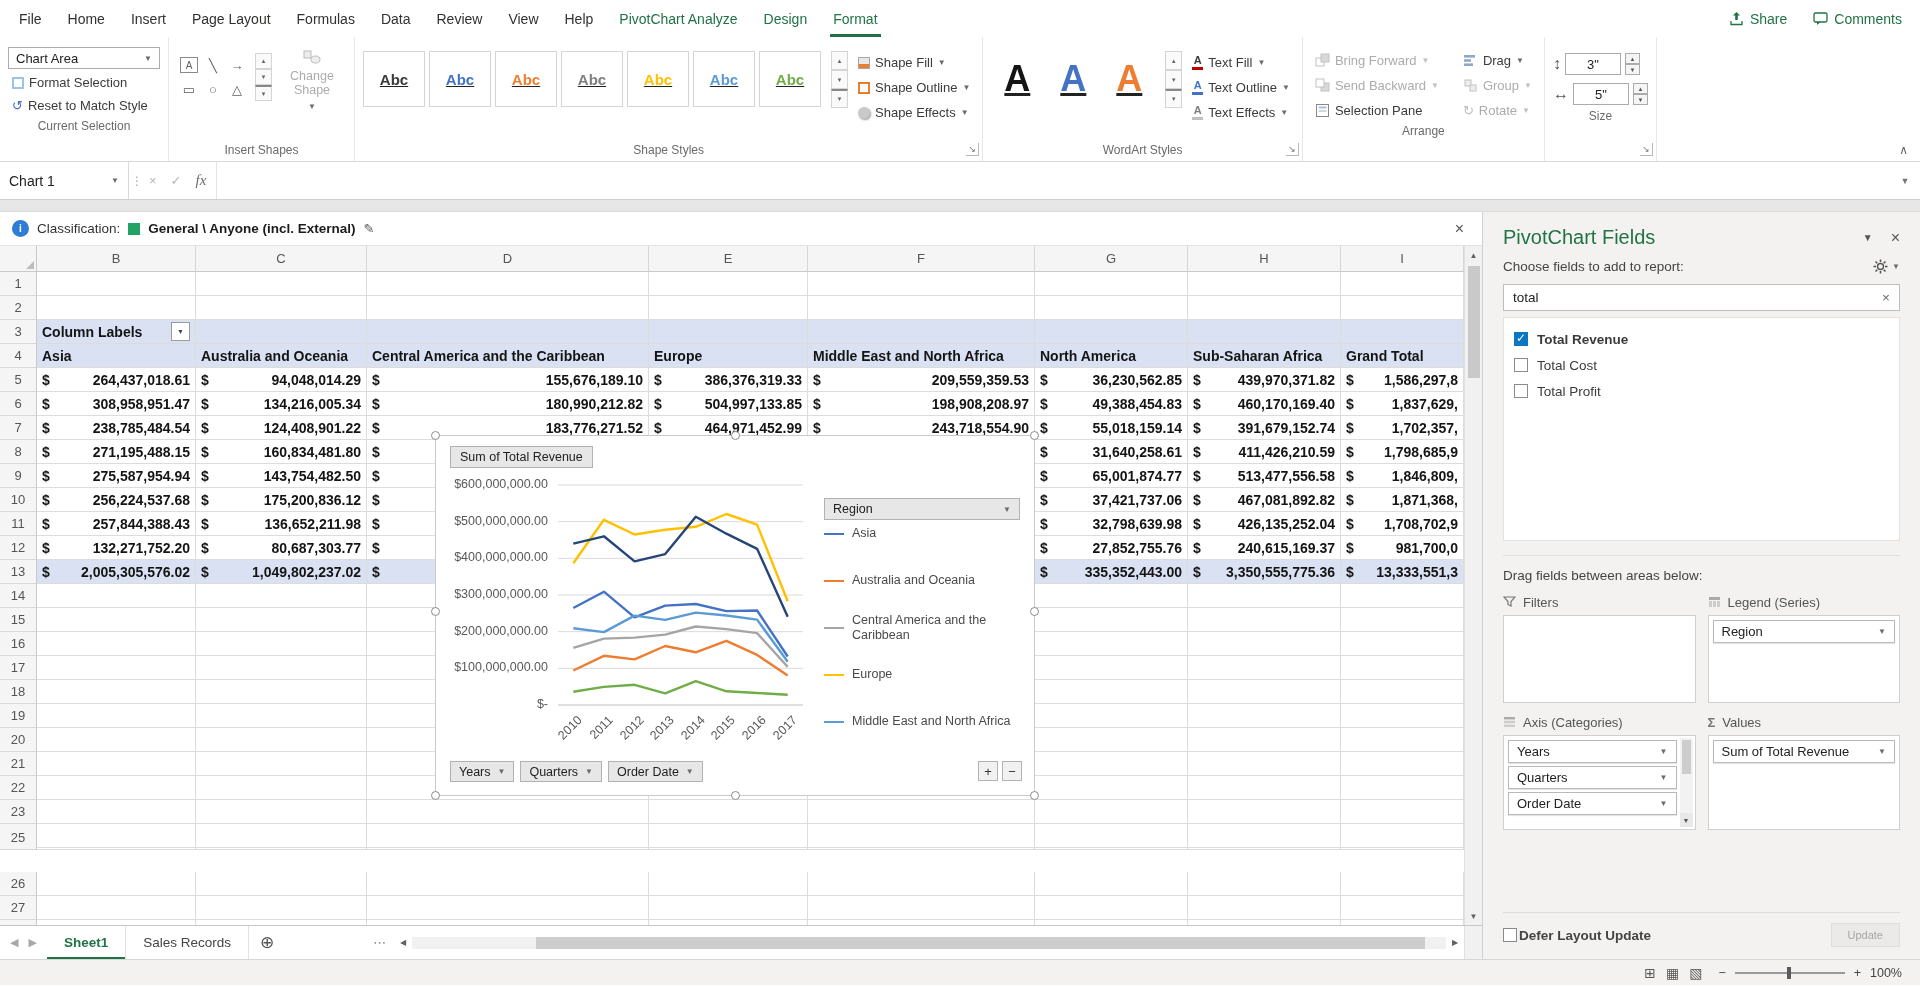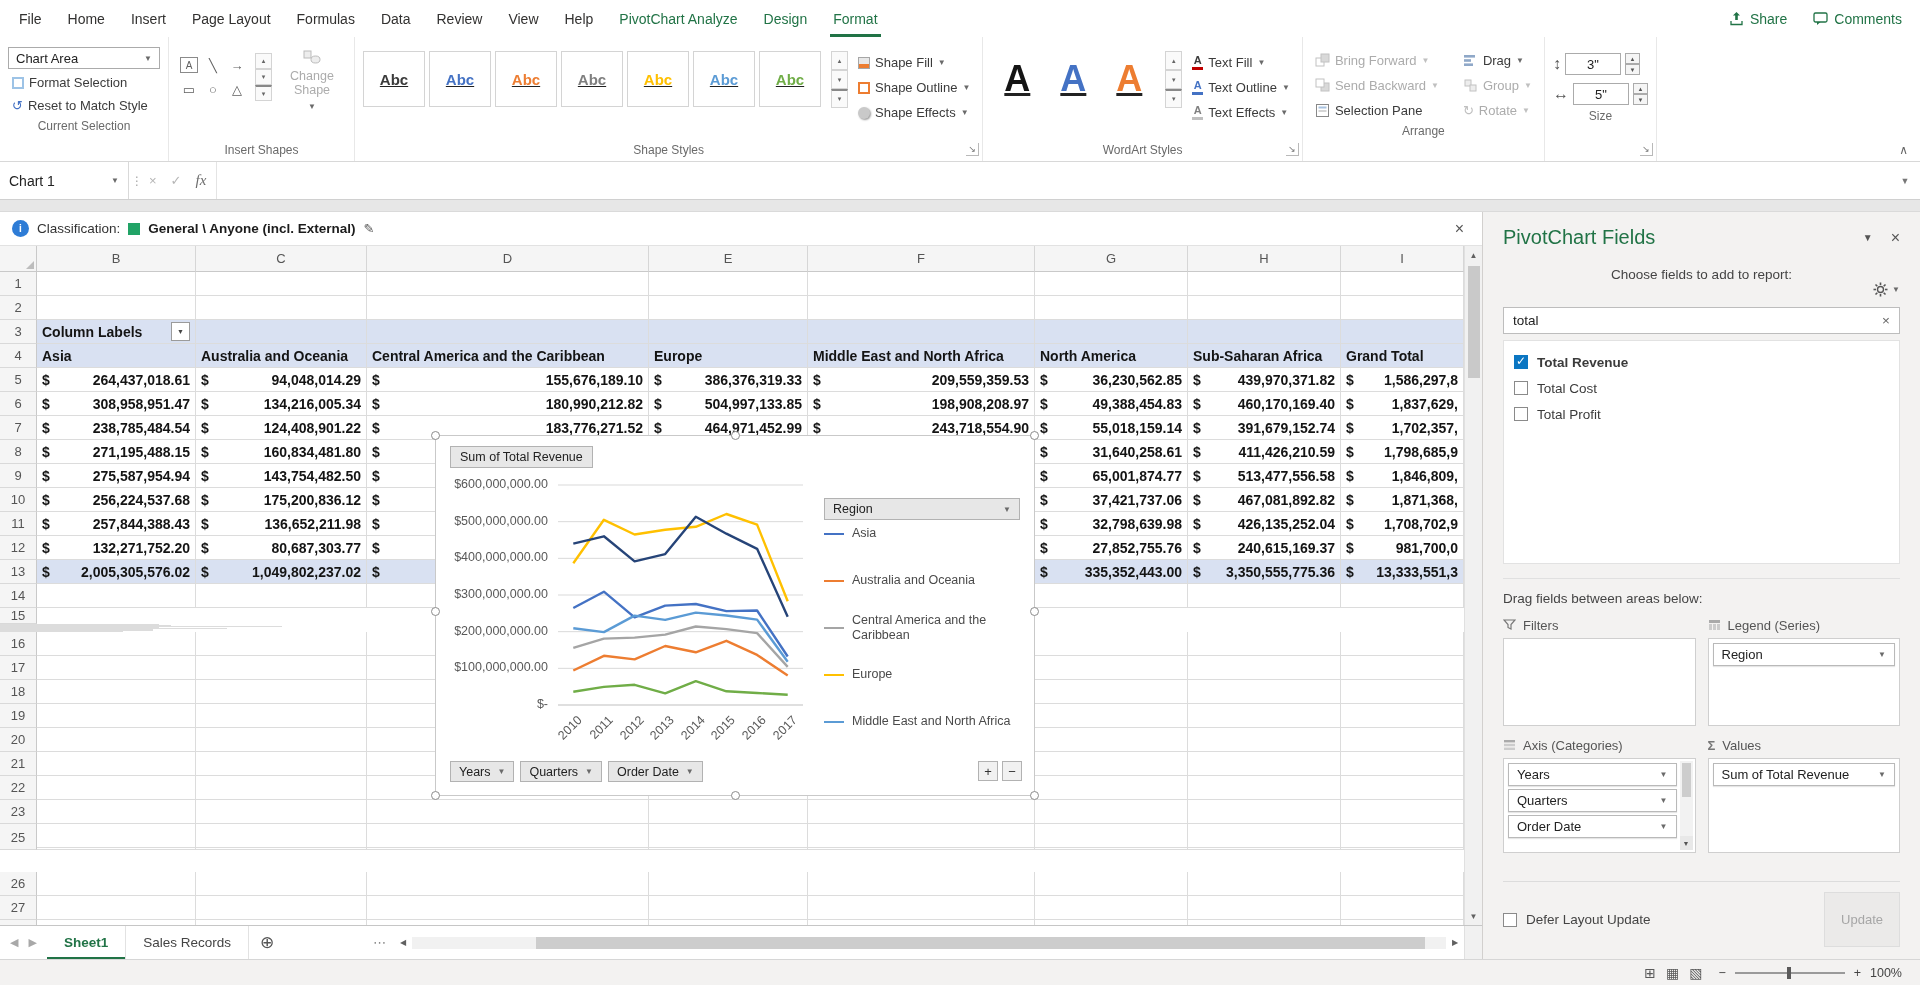--- a/index.html
+++ b/index.html
@@ -129,43 +129,43 @@
   .viewics{display:flex;gap:10px;font-size:14px;color:#5a5a5a;}
   .zoomctl{display:flex;align-items:center;gap:9px;}
   .zslider{width:110px;height:2px;background:#9a9a9a;position:relative;}
   .zthumb{position:absolute;left:52px;top:-5px;width:4px;height:12px;background:#5a5a5a;}
 
   
   .pane{width:438px;background:#F3F2F1;border-left:1px solid #D2D0CE;padding:14px 20px 12px;display:flex;flex-direction:column;font-size:13.5px;color:#3b3b3b;}
   .pane-head{display:flex;align-items:center;}
   .pane-title{font-size:20px;color:#217346;}
   .pane-icons{margin-left:auto;display:flex;gap:18px;color:#555;align-items:center;}
-  .choose-row{margin-top:18px;display:flex;align-items:center;color:#444;flex-direction:column;}
+  .choose-row{margin-top:10px;display:flex;align-items:center;color:#444;}
   .gearwrap{margin-left:auto;display:flex;align-items:center;gap:4px;color:#555;}
   .search{margin-top:10px;height:27px;background:#fff;border:1px solid #BDBDBD;display:flex;align-items:center;padding:0 9px;}
   .search input{border:none;outline:none;flex:1;font-size:13.5px;font-family:inherit;color:#222;background:transparent;}
   .fieldsbox{margin-top:6px;background:#fff;border:1px solid #E2E2E2;height:224px;padding:8px 6px;}
   .field{display:flex;align-items:center;gap:9px;height:26px;padding:0 4px;}
   .cb{width:14px;height:14px;border:1px solid #8A8A8A;background:#fff;flex:none;position:relative;}
   .cb.checked{background:#0B76C2;border-color:#0B76C2;}
   .cb.checked::after{content:"✓";position:absolute;left:1px;top:-2px;color:#fff;font-size:12px;}
   .field.fb{font-weight:700;}
   .dragwrap{margin-top:14px;border-top:1px solid #E0E0E0;padding-top:12px;color:#444;}
   .areas{margin-top:10px;display:grid;grid-template-columns:1fr 1fr;column-gap:12px;row-gap:10px;}
   .area-h{display:flex;align-items:center;gap:7px;font-size:13px;color:#555;height:18px;margin-bottom:4px;}
   .area-box{background:#fff;border:1px solid #CFCFCF;height:88px;padding:4px;position:relative;}
   .area-box.tall{height:95px;}
   .chip{height:23px;background:#fff;border:1px solid #B9B9B9;box-shadow:0 1px 1px rgba(0,0,0,.10);display:flex;align-items:center;justify-content:space-between;padding:0 8px;font-size:13px;color:#222;margin-bottom:3px;}
   #axis-box .chip{margin-right:14px;}
   .axisscroll{position:absolute;right:2px;top:2px;bottom:2px;width:13px;background:#F2F2F2;display:flex;flex-direction:column;align-items:center;}
   .axisscroll .athumb{width:9px;height:34px;background:#CDCDCD;margin-top:2px;}
   .axisscroll .adown{margin-top:auto;width:13px;height:14px;font-size:7px;color:#555;display:flex;align-items:center;justify-content:center;background:#E8E8E8;}
   .pane-bottom{margin-top:auto;border-top:1px solid #DCDCDC;padding-top:10px;display:flex;align-items:center;}
-  .defer{display:flex;gap:9px;align-items:center;color:#444;}
-  .updatebtn{margin-left:auto;padding:19px 16px;background:#EBEAE9;color:#A6A6A6;border:1px solid #DDDDDD;font-size:13px;}
+  .defer{display:flex;gap:2px;align-items:center;color:#444;font-weight:bold;}
+  .updatebtn{margin-left:auto;padding:5px 16px;background:#EBEAE9;color:#A6A6A6;border:1px solid #DDDDDD;font-size:11px;}
   svg{display:block;}
 </style>
 </head>
 <body>
 
 <div class="app">
 
   <div class="tabbar">
     <div id="ribbon-tabs">
         <div class="tab">File</div>
@@ -834,21 +834,21 @@
               <div class="g-rowhdr">14</div>
               <div class="g-cell" style="width: 159px;"></div>
               <div class="g-cell" style="width: 171px;"></div>
               <div class="g-cell" style="width: 282px;"></div>
               <div class="g-cell" style="width: 159px;"></div>
               <div class="g-cell" style="width: 227px;"></div>
               <div class="g-cell" style="width: 153px;"></div>
               <div class="g-cell" style="width: 153px;"></div>
               <div class="g-cell" style="width: 123px;"></div>
             </div>
-            <div class="g-row" style="top: 362px; flex-direction: column;">
+            <div class="g-row" style="top: 362px;">
               <div class="g-rowhdr">15</div>
               <div class="g-cell" style="width: 159px;"></div>
               <div class="g-cell" style="width: 171px;"></div>
               <div class="g-cell" style="width: 282px;"></div>
               <div class="g-cell" style="width: 159px;"></div>
               <div class="g-cell" style="width: 227px;"></div>
               <div class="g-cell" style="width: 153px;"></div>
               <div class="g-cell" style="width: 153px;"></div>
               <div class="g-cell" style="width: 123px;"></div>
             </div>

